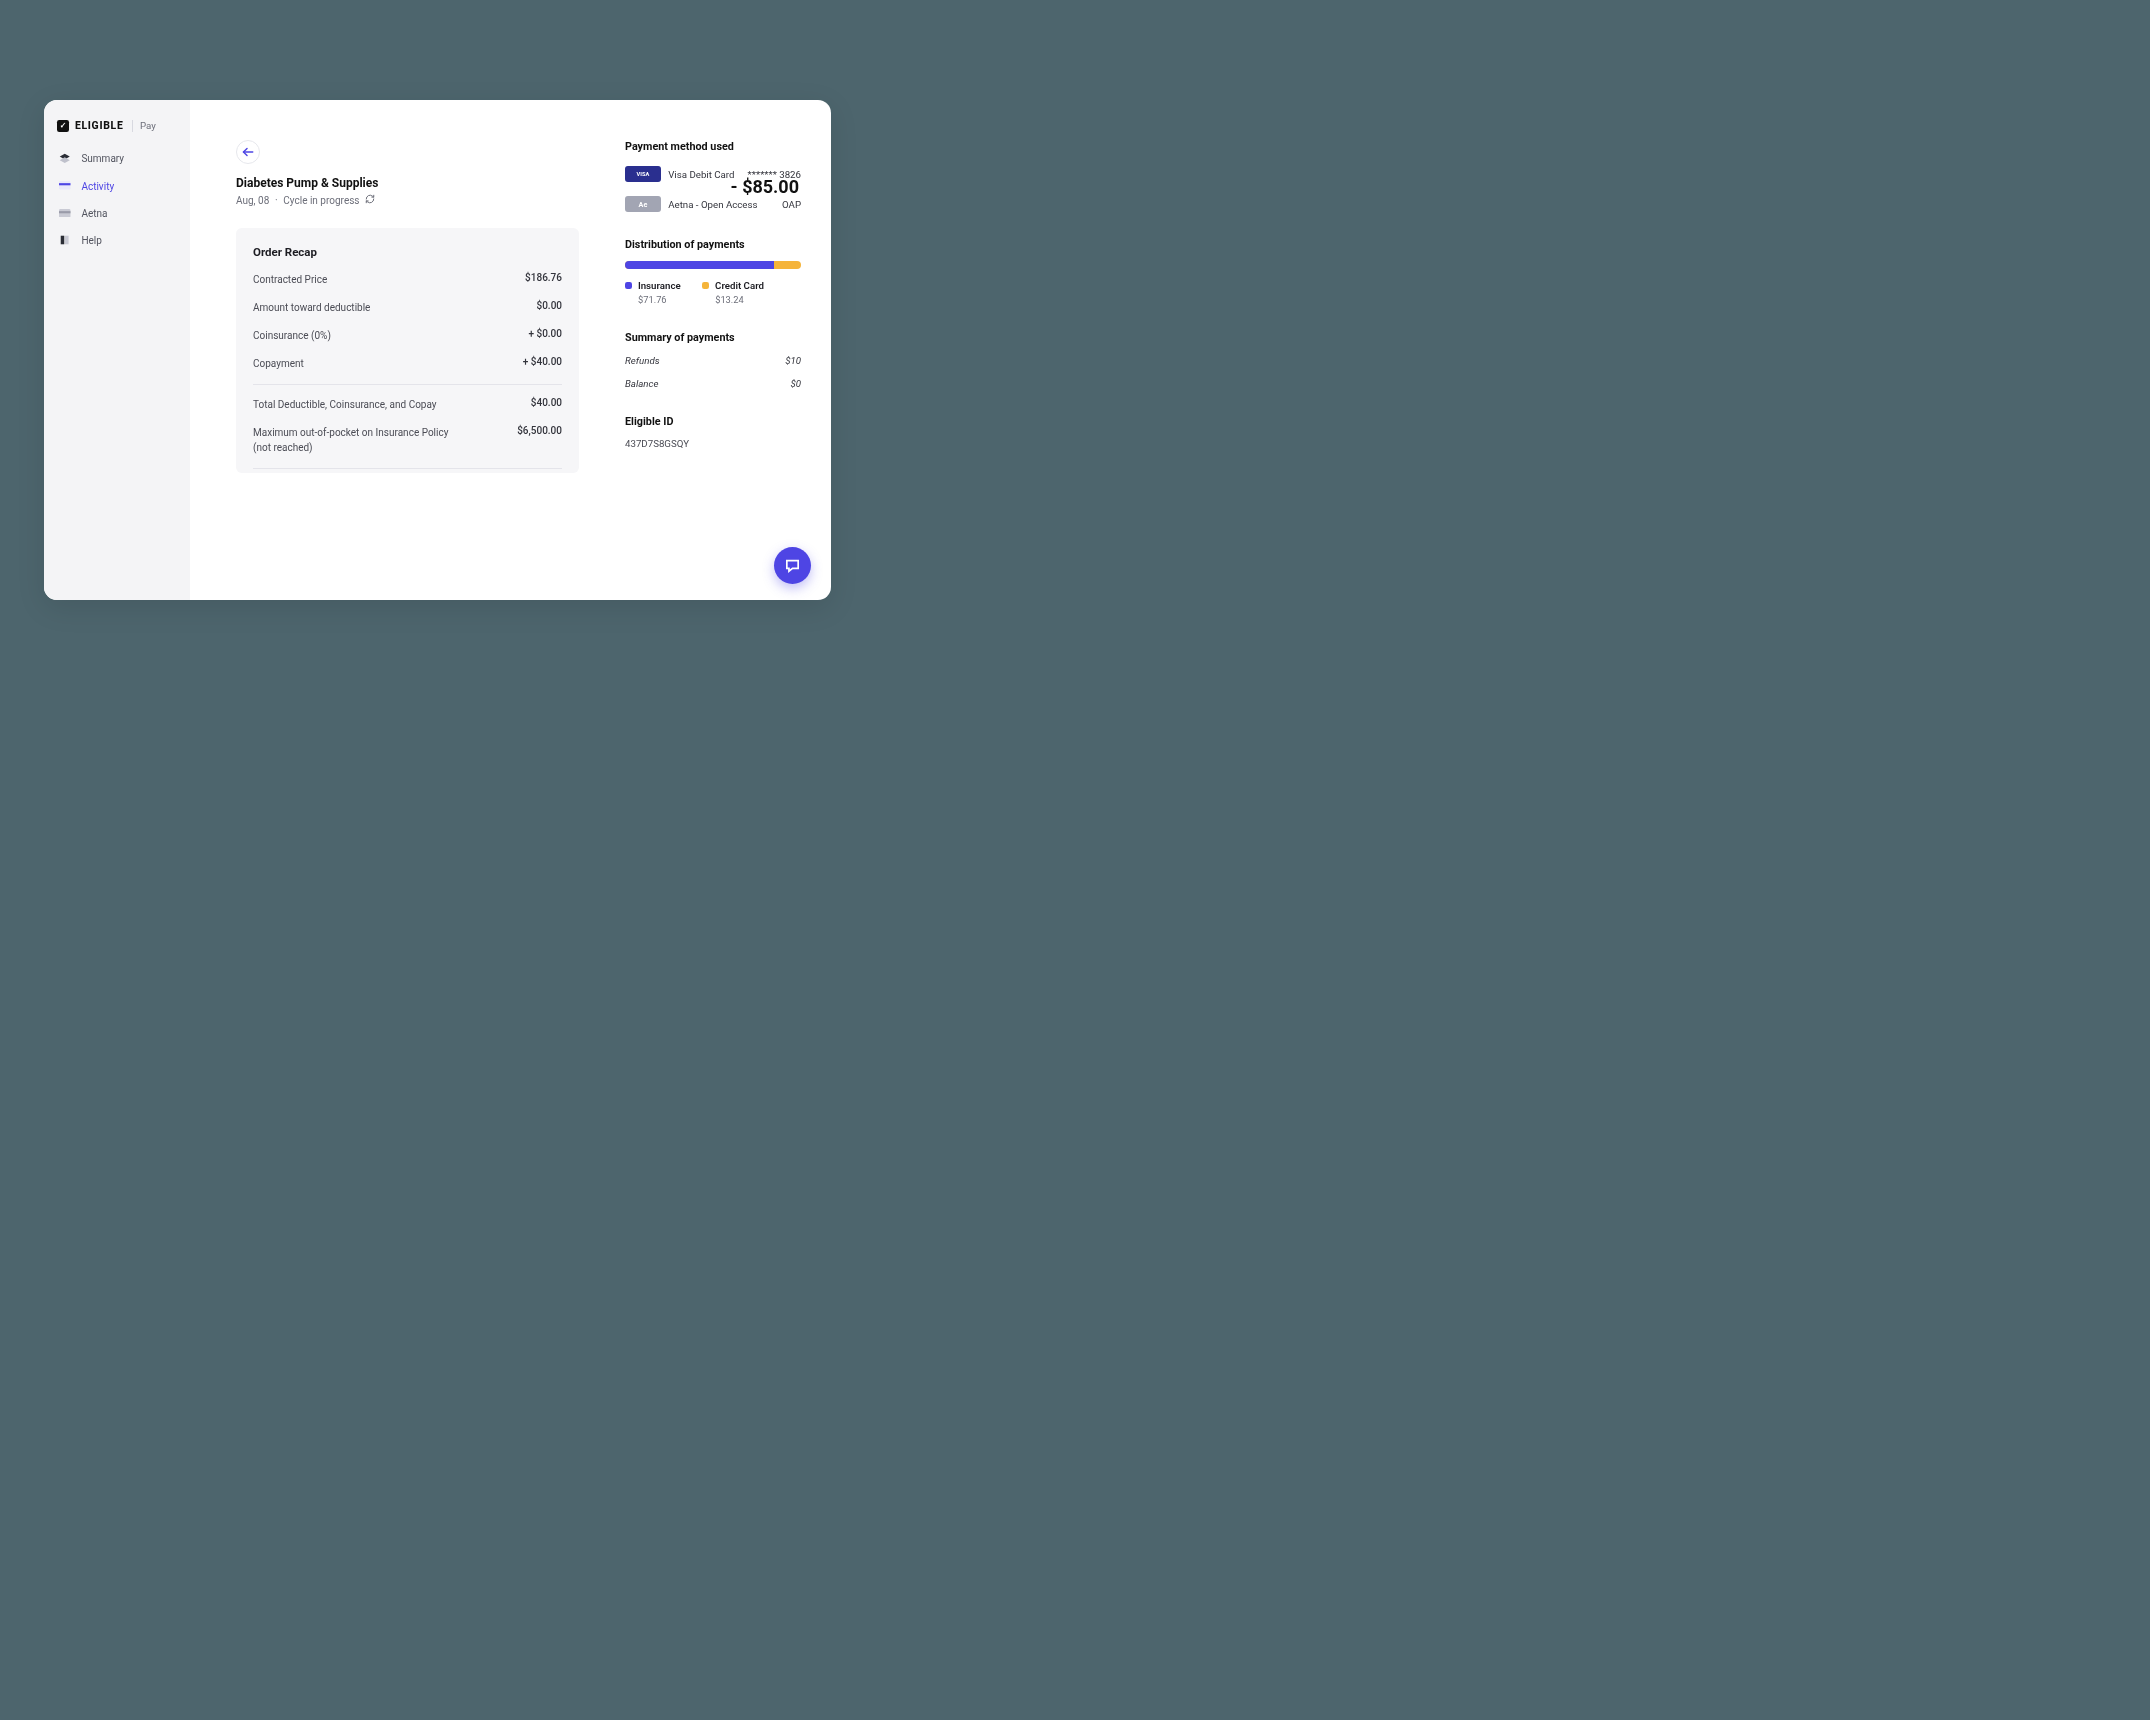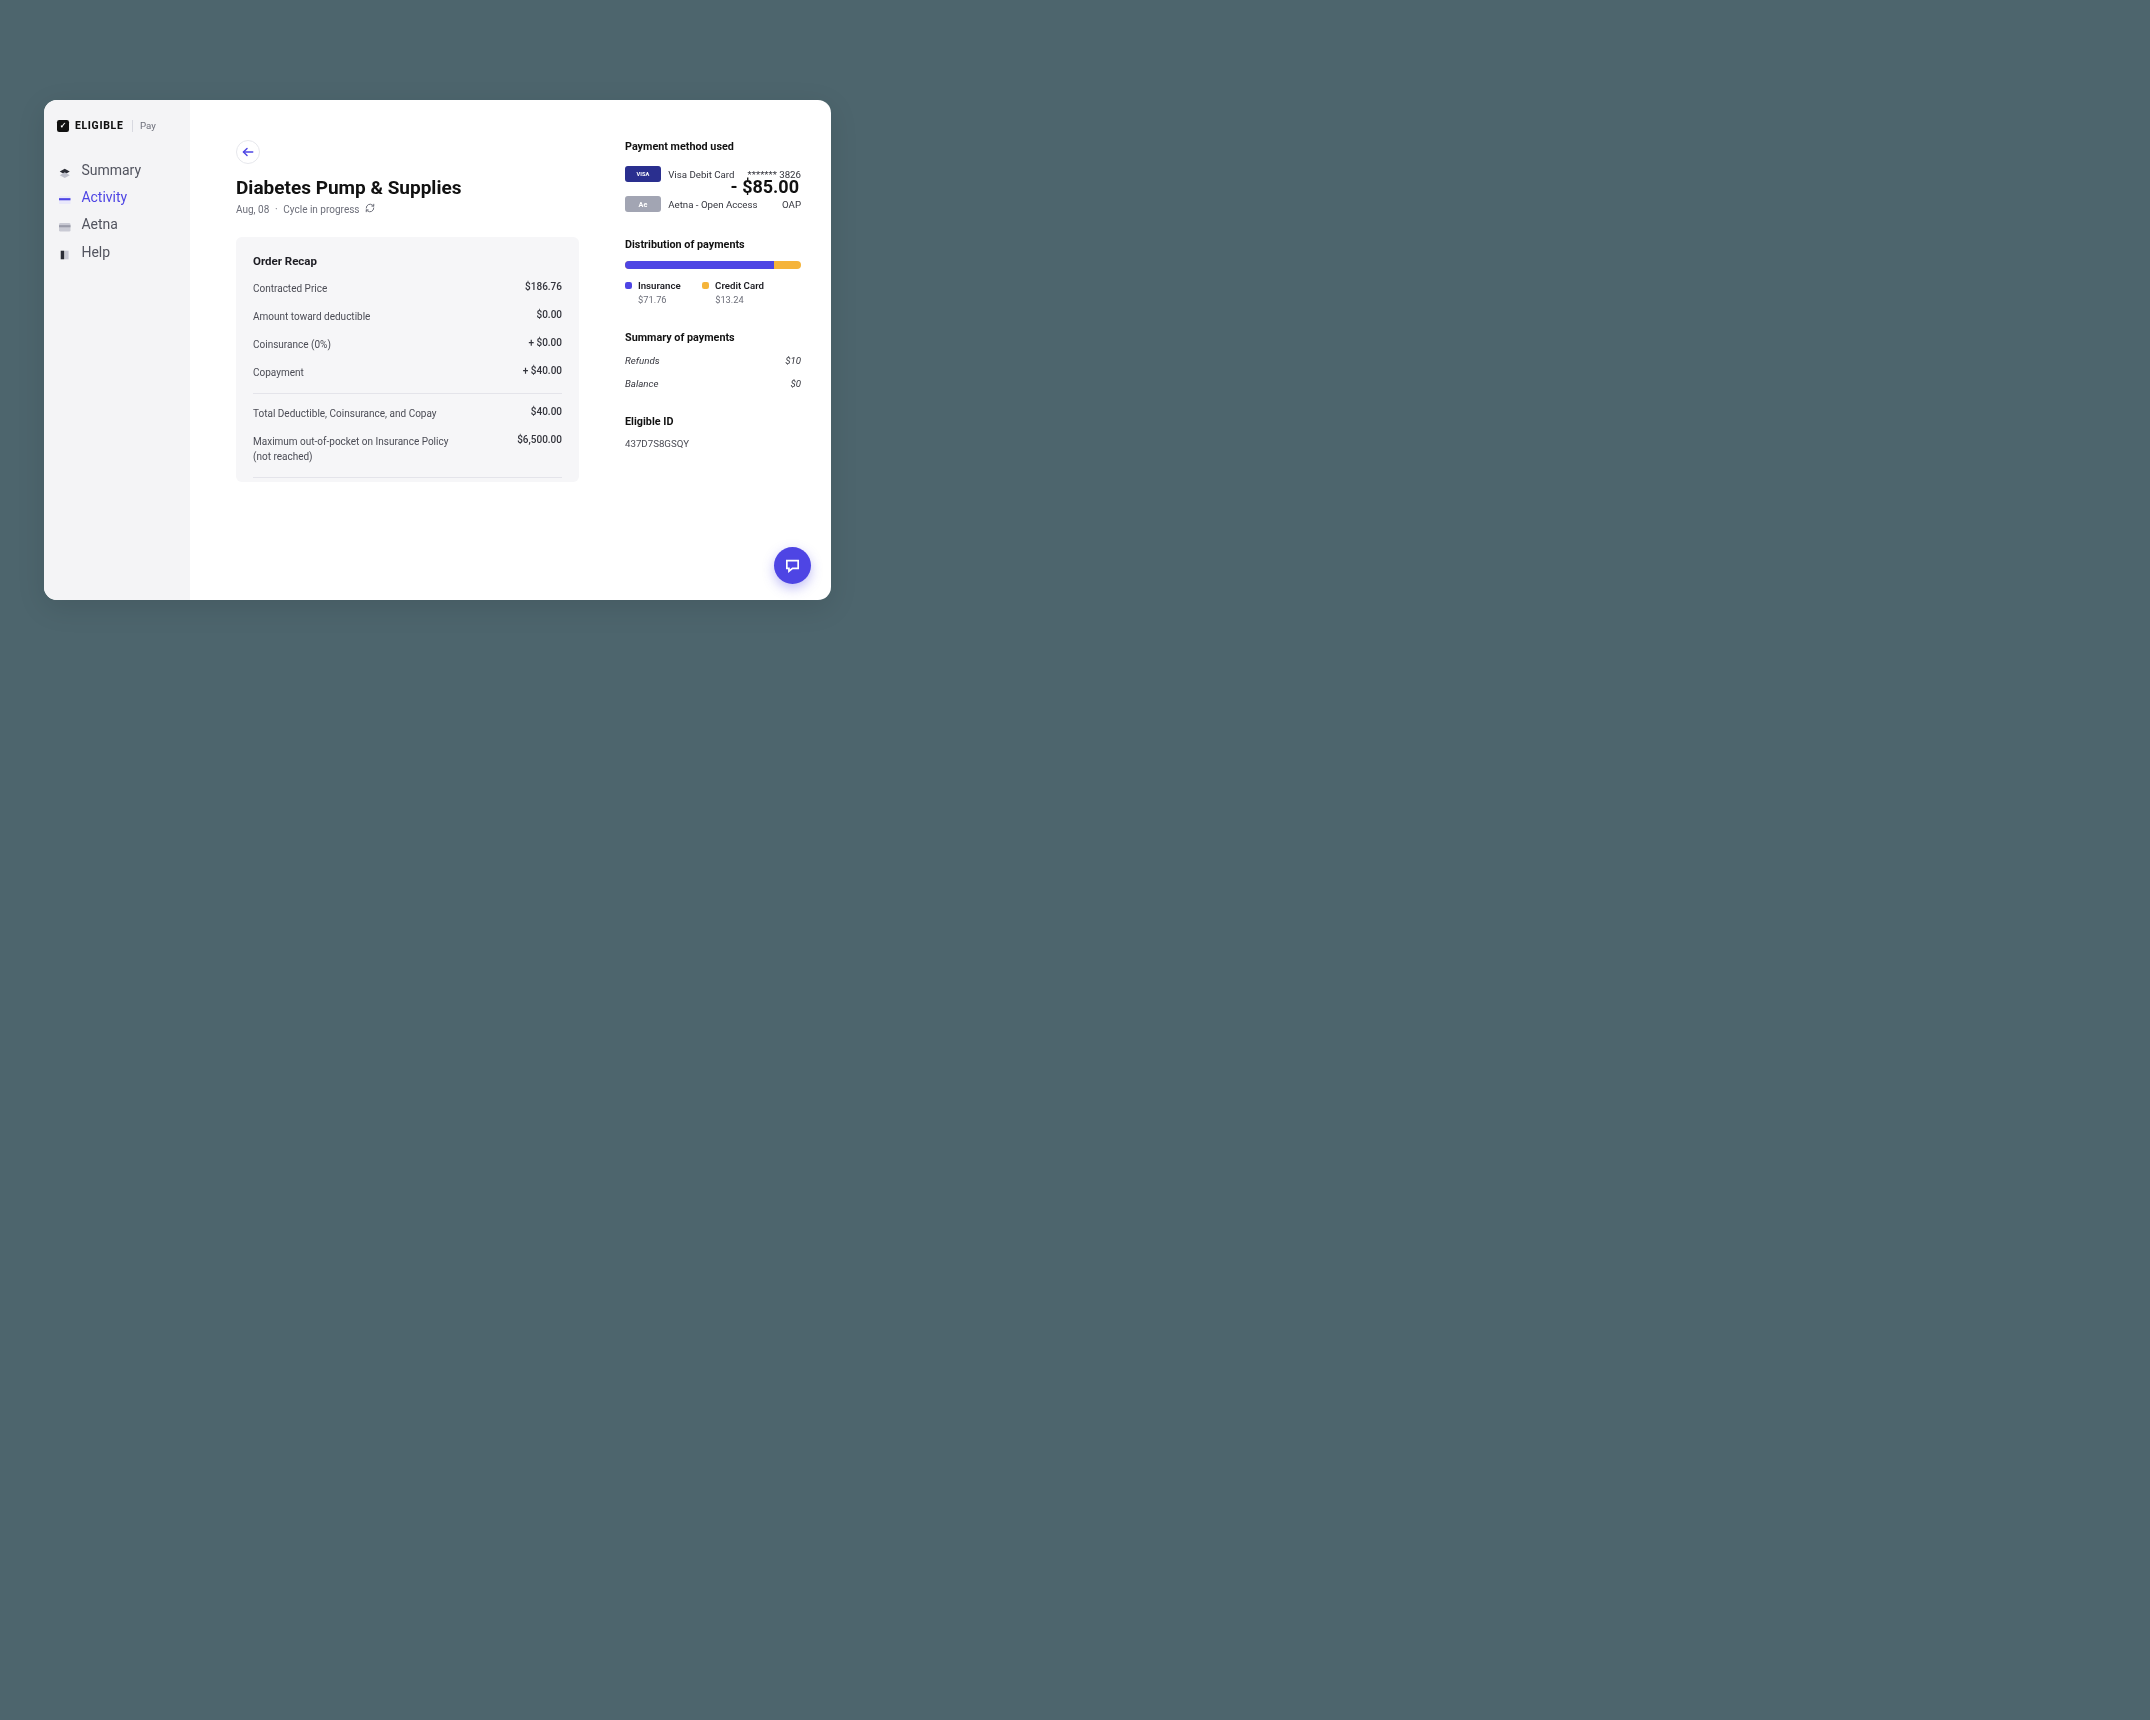--- a/index.html
+++ b/index.html
@@ -51,25 +51,25 @@
     }
     .brand-divider {
       width:0.7px; height:11.5px; background:#d8d9e0; margin:0 4.3px 0 5.7px;
     }
     .brand-sub {
       font-size: 9.7px;
       color: #6d6f7a;
     }
     .nav { display:flex; flex-direction:column; gap: 2.9px; }
     .nav-item {
-      display:flex; align-items:flex-end;
+      display:flex; align-items:flex-start;
       gap:10px;
       height:24.4px;
       padding-left:1.4px;
-      font-size: 14px;
+      font-size: 10px;
       color:#52545f;
       cursor:pointer;
       border-radius:4.3px;
     }
     .nav-item.active { color:#4e45e4; }
     .nav-icon { width:13px; height:10px; display:inline-flex; align-items:center; justify-content:center; }
 
     .content {
       flex:1;
       display:flex;
@@ -82,21 +82,21 @@
     .back-btn {
       width:24.4px; height:24.4px;
       border:0.7px solid #e6e7ec;
       border-radius:50%;
       display:flex; align-items:center; justify-content:center;
       color:#4e45e4;
       background:#fff;
       cursor:pointer;
       margin-bottom: 11.5px;
     }
-    .page-title { font-size:19px; font-weight:700; color:#111; }
+    .page-title { font-size:12px; font-weight:700; color:#111; }
     .amount { font-size:18px; font-weight:700; color:#111; }
 
     .sub-row { margin-top:4.3px; color:#6d6f7a; font-size:10px; display:flex; align-items:center; gap:5.7px; }
     .refresh-icon { width:10px; height:10px; color:#6d6f7a; }
 
     .card {
       background:#f6f6f8;
       border-radius:5.7px;
       padding: 17px;
       margin-top: 21.5px;

